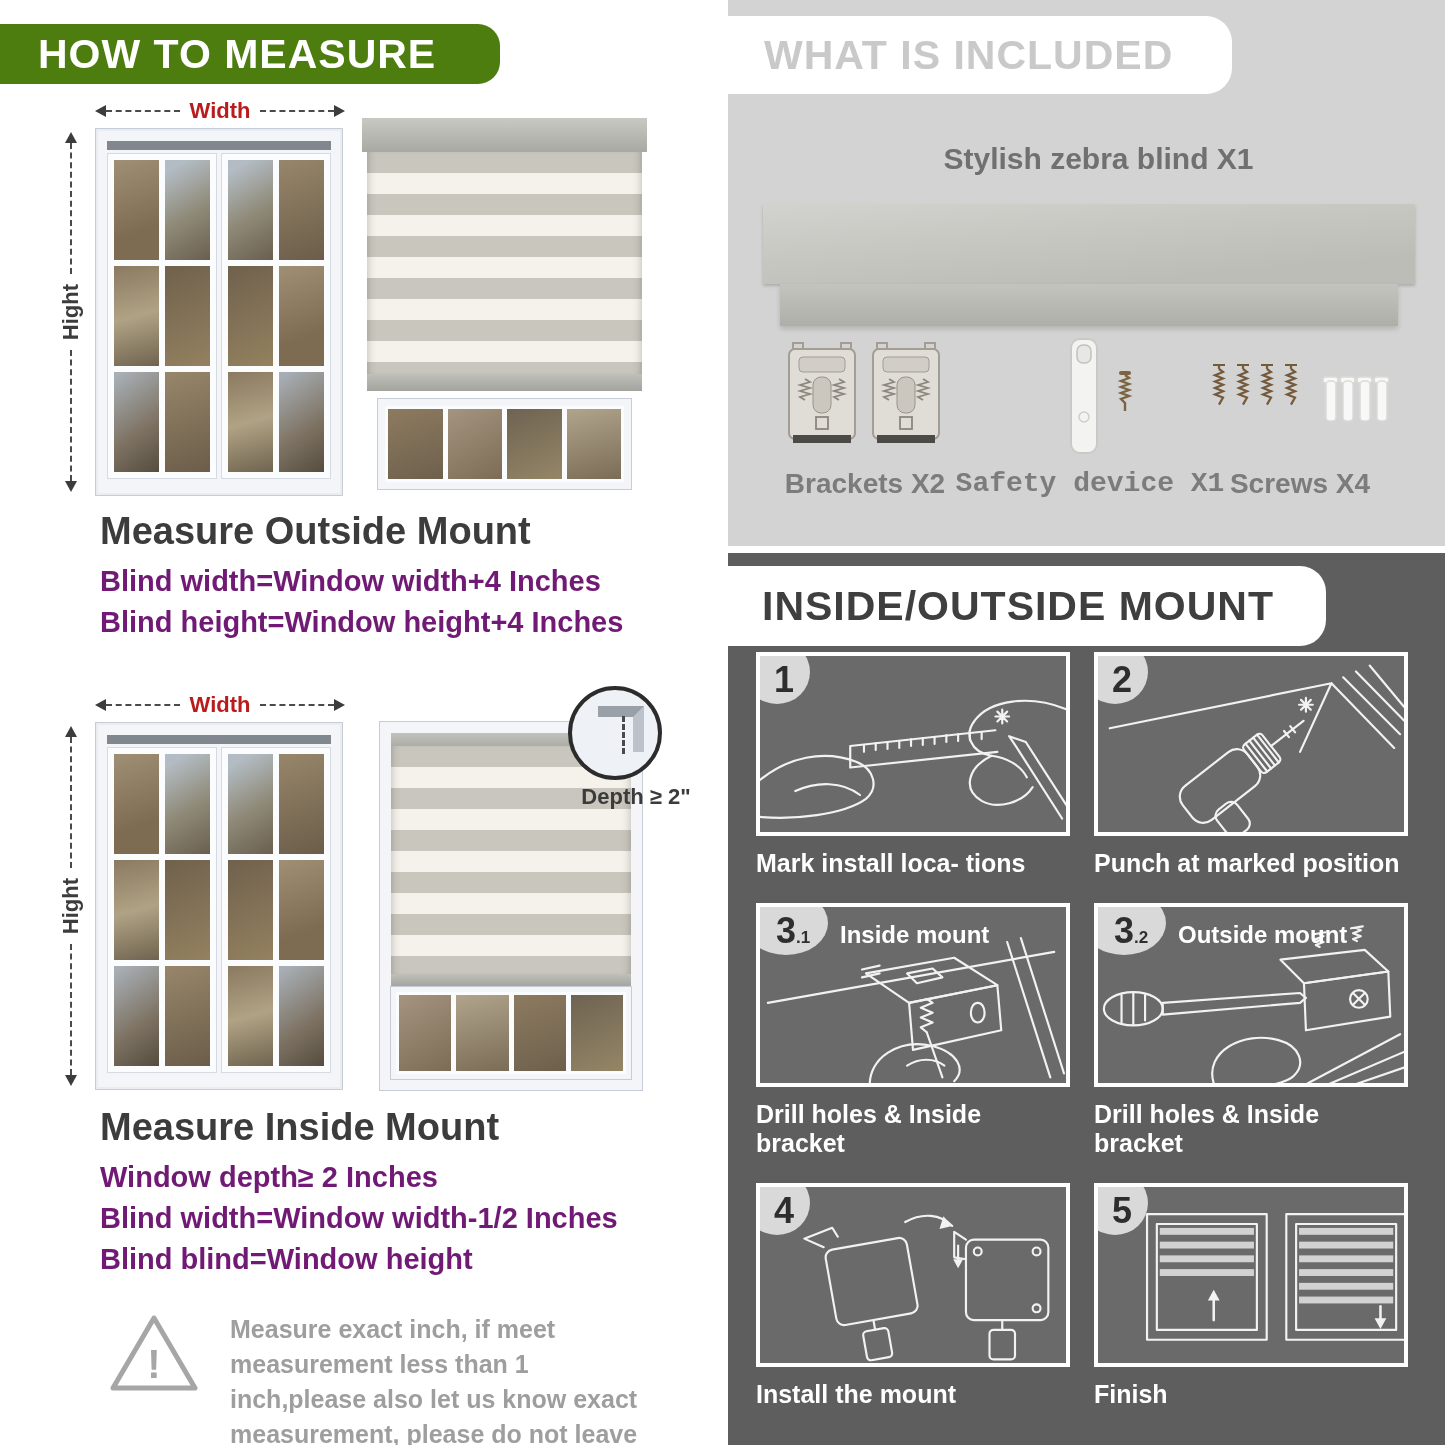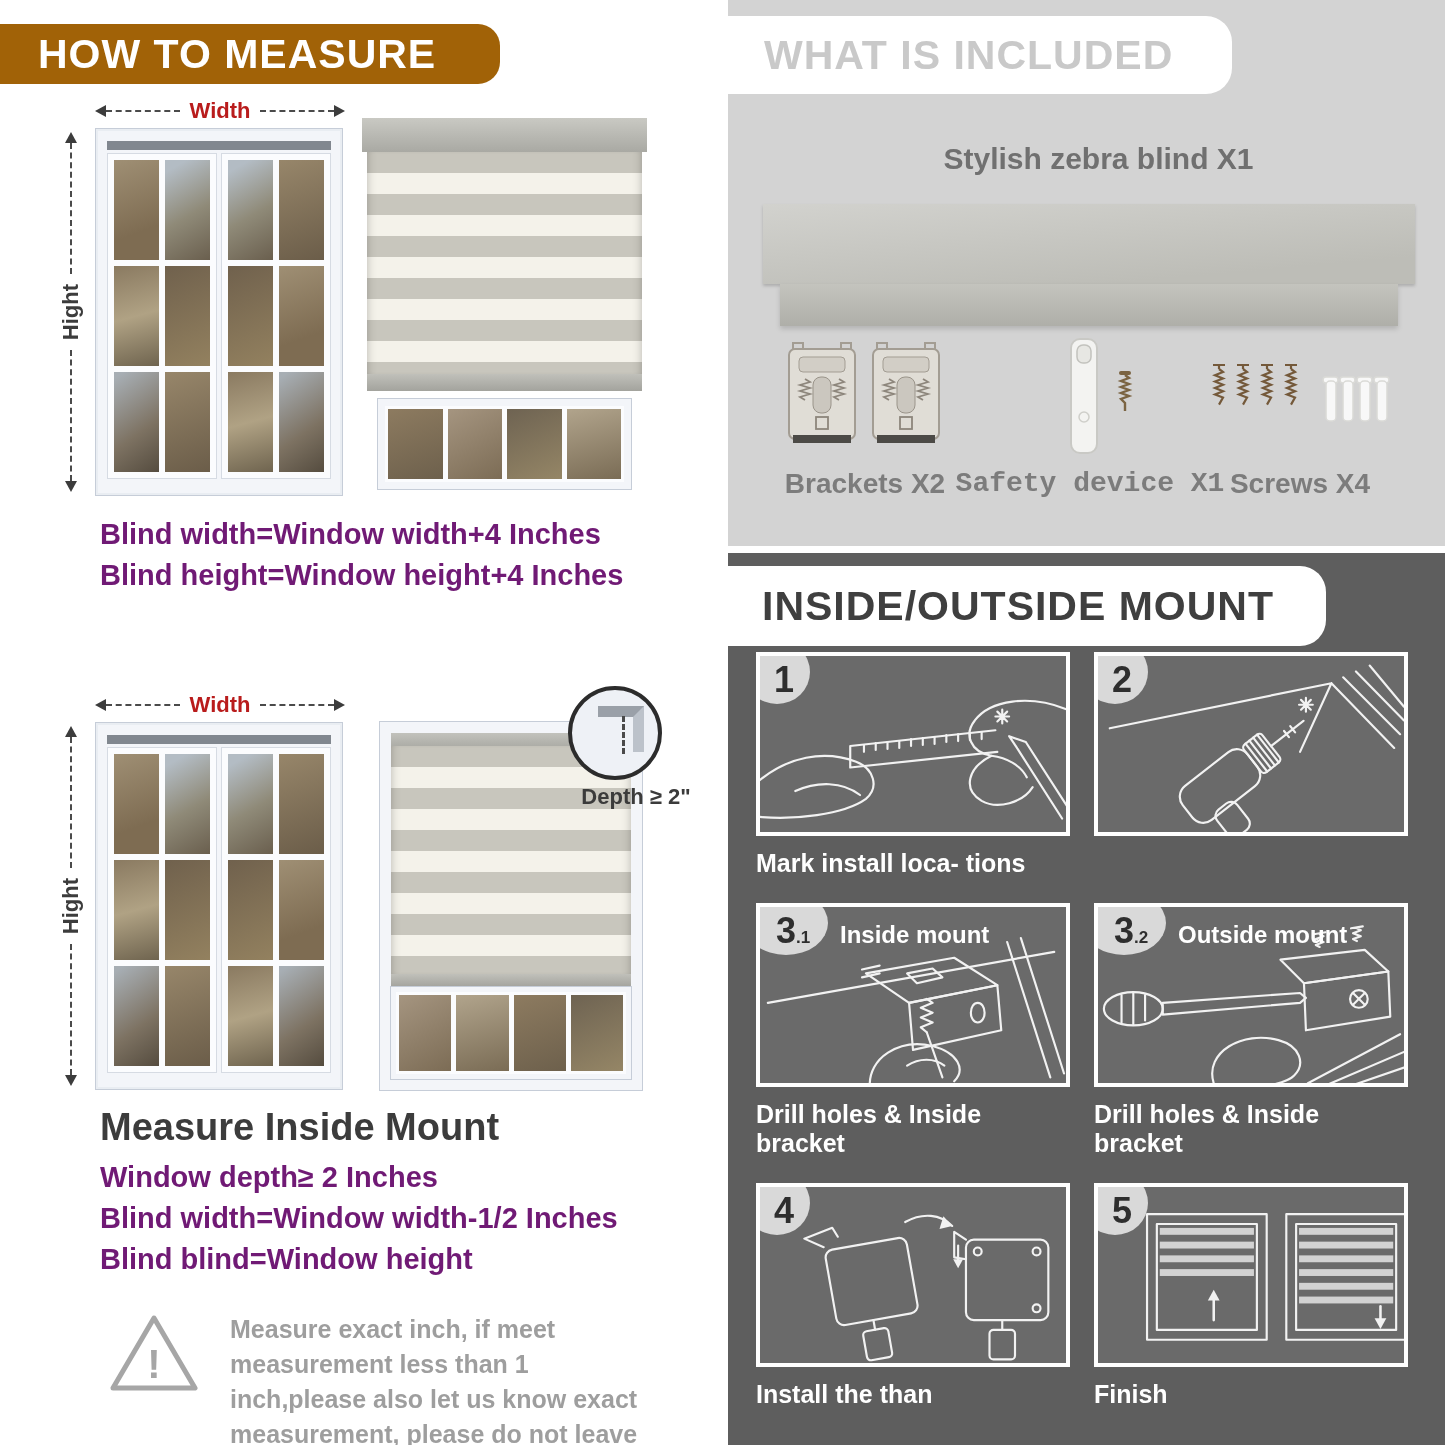--- a/index.html
+++ b/index.html
@@ -1,21 +1,21 @@
 <!DOCTYPE html>
 <html><head>
 <meta charset="utf-8">
 <style>
   * { margin:0; padding:0; box-sizing:border-box; }
   html,body { width:1445px; height:1445px; background:#ffffff;
     font-family:"Liberation Sans", sans-serif; position:relative; overflow:hidden; }
   .abs { position:absolute; }
 
   
-  .howto-header { left:0; top:24px; width:500px; height:60px; background:#a16207;
+  .howto-header { left:0; top:24px; width:500px; height:60px; background:#4d7c0f;
     border-radius:0 22px 22px 0; color:#ffffff; font-weight:bold; font-size:41px;
     line-height:60px; padding-left:38px; letter-spacing:1px; }
 
   
   .win { background:#f3f5f9; border:1px solid #c6cdd8; box-shadow:0 0 0 2px #e9edf2 inset;
     padding:12px 11px 16px 11px; }
   .win .track { height:9px; background:#81878f; margin-bottom:3px; }
   .win .sashes { display:flex; gap:4px; height:calc(100% - 12px); }
   .sash { flex:1; background:#fbfcfe; border:1px solid #d6dbe3; padding:6px;
     display:grid; grid-template-columns:repeat(2,1fr); grid-template-rows:repeat(3,1fr); gap:6px; }
@@ -165,20 +165,21 @@
   <div class="botrail"></div>
   <div class="winbottom">
     <div class="p1"></div>
       <div class="p2"></div>
     <div class="p3"></div>
       <div class="p4"></div>
   </div>
 </div>
 
 <div class="abs measure-block" style="left:100px; top:510px; width:620px;">
+  <h2>Measure Outside Mount</h2>
   <p>Blind width=Window width+4 Inches</p>
   <p>Blind height=Window height+4 Inches</p>
 </div>
 
 <div class="abs harrow" style="left:95px; top:692px; width:250px;">
   <span class="tri-l"></span>
   <span class="line"></span>
   <span class="lbl">Width</span>
   <span class="line"></span>
   <span class="tri-r"></span>
@@ -349,20 +350,21 @@
             <path d="M167,104 L167,140 M172,104 L172,140 M177,104 L177,140 M182,104 L182,140"></path>
             <path d="M186,122 L228,122 M206,118 L206,126 M214,118 L214,126"></path>
           </g>
           <path d="M205,48 L219,48 M212,41 L212,55 M207,43 L217,53 M217,43 L207,53"></path>
         </g>
       </svg>
       <div class="badge">
         <span class="num">2</span>
       </div>
     </div>
+    <div class="caption">Punch at  marked position</div>
   </div>
 
   <div class="step">
     <div class="frame">
       <svg class="art" viewBox="0 0 312 176">
         <g stroke="#f2f2f2" stroke-width="2.2" fill="none" stroke-linecap="round" stroke-linejoin="round">
           <path d="M8,96 L300,44 M252,34 L296,172 M266,30 L310,168"></path>
           <path d="M108,66 L198,50 L242,78 L152,96 Z"></path>
           <path d="M104,62 L122,58 M104,70 L122,66"></path>
           <path d="M152,96 L242,78 L246,124 L156,144 Z"></path>
@@ -428,21 +430,21 @@
           <path d="M202,58 L202,74"></path>
           <polygon points="202,81 197,72 207,72" fill="#f2f2f2" stroke="none"></polygon>
           <path d="M247,134 L247,144"></path>
           <rect x="234" y="144" width="26" height="30" rx="4"></rect>
         </g>
       </svg>
       <div class="badge">
         <span class="num">4</span>
       </div>
     </div>
-    <div class="caption">Install the than</div>
+    <div class="caption">Install the mount</div>
   </div>
 
   <div class="step">
     <div class="frame">
       <svg class="art" viewBox="0 0 312 176">
         <g stroke="#f2f2f2" stroke-width="2.2" fill="none" stroke-linecap="round" stroke-linejoin="round">
           <rect x="50" y="26" width="122" height="128"></rect>
           <rect x="60" y="36" width="102" height="108"></rect>
           <rect x="192" y="26" width="122" height="128"></rect>
           <rect x="202" y="36" width="102" height="108"></rect>

